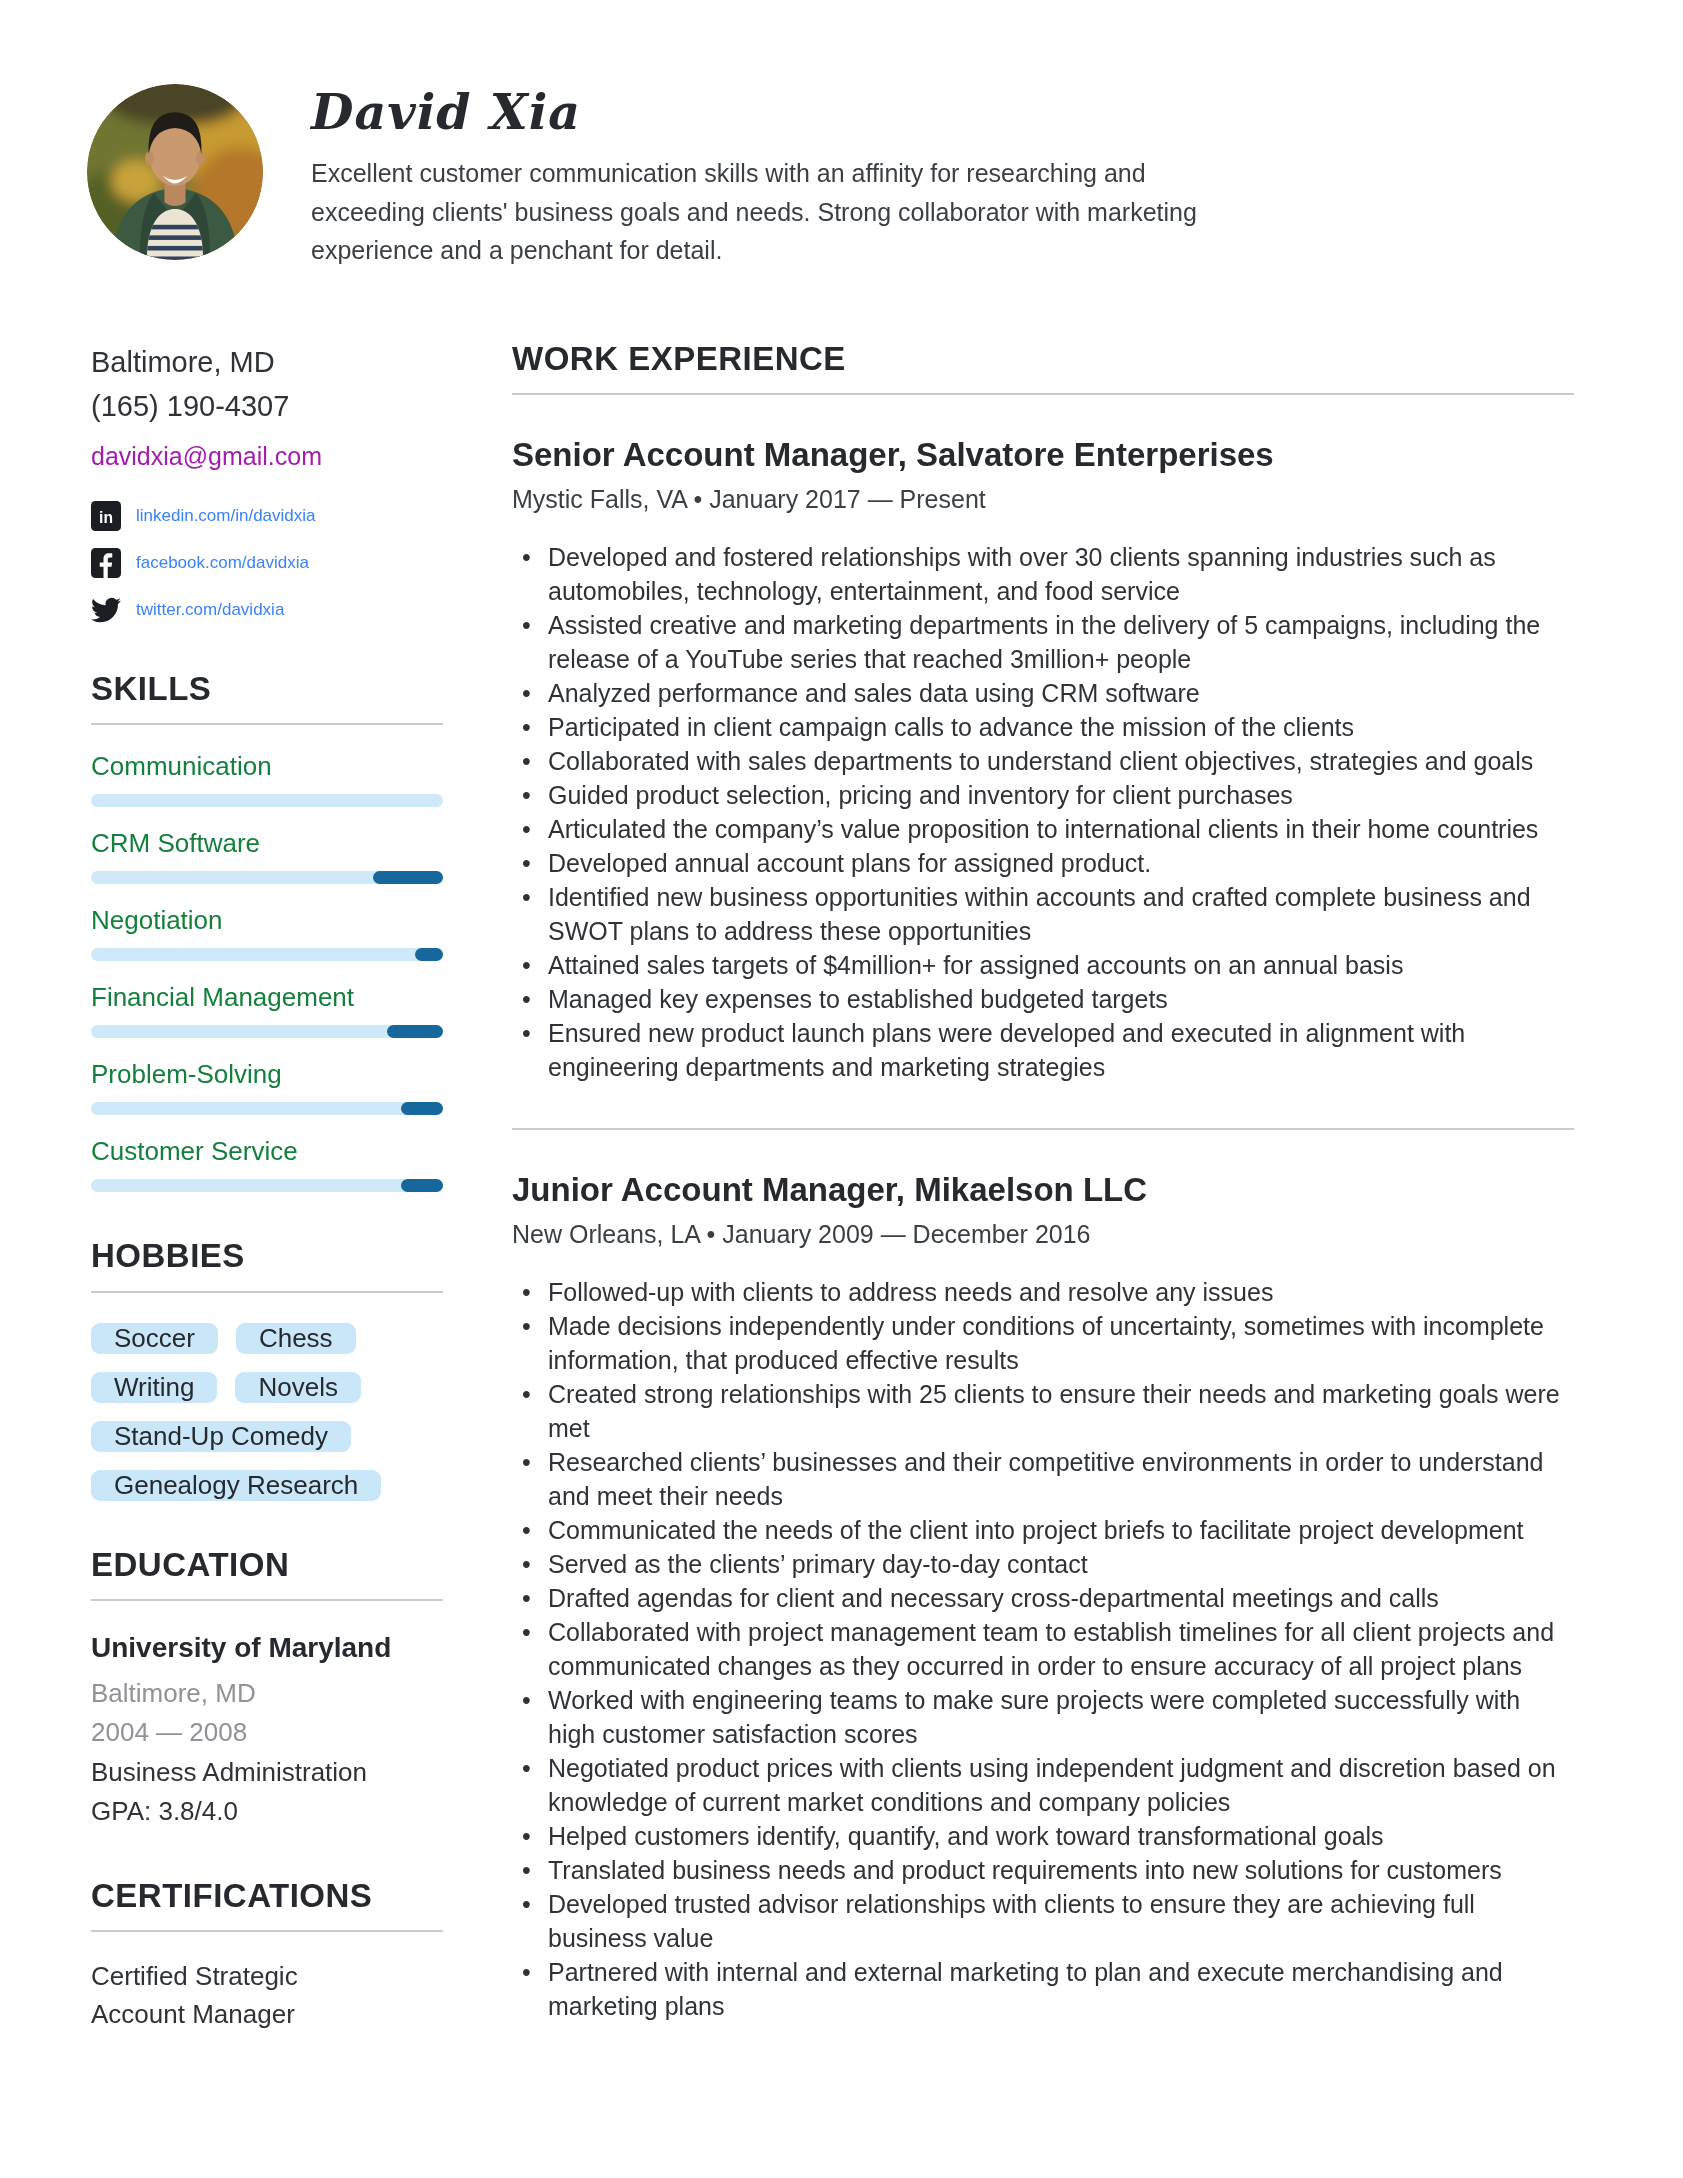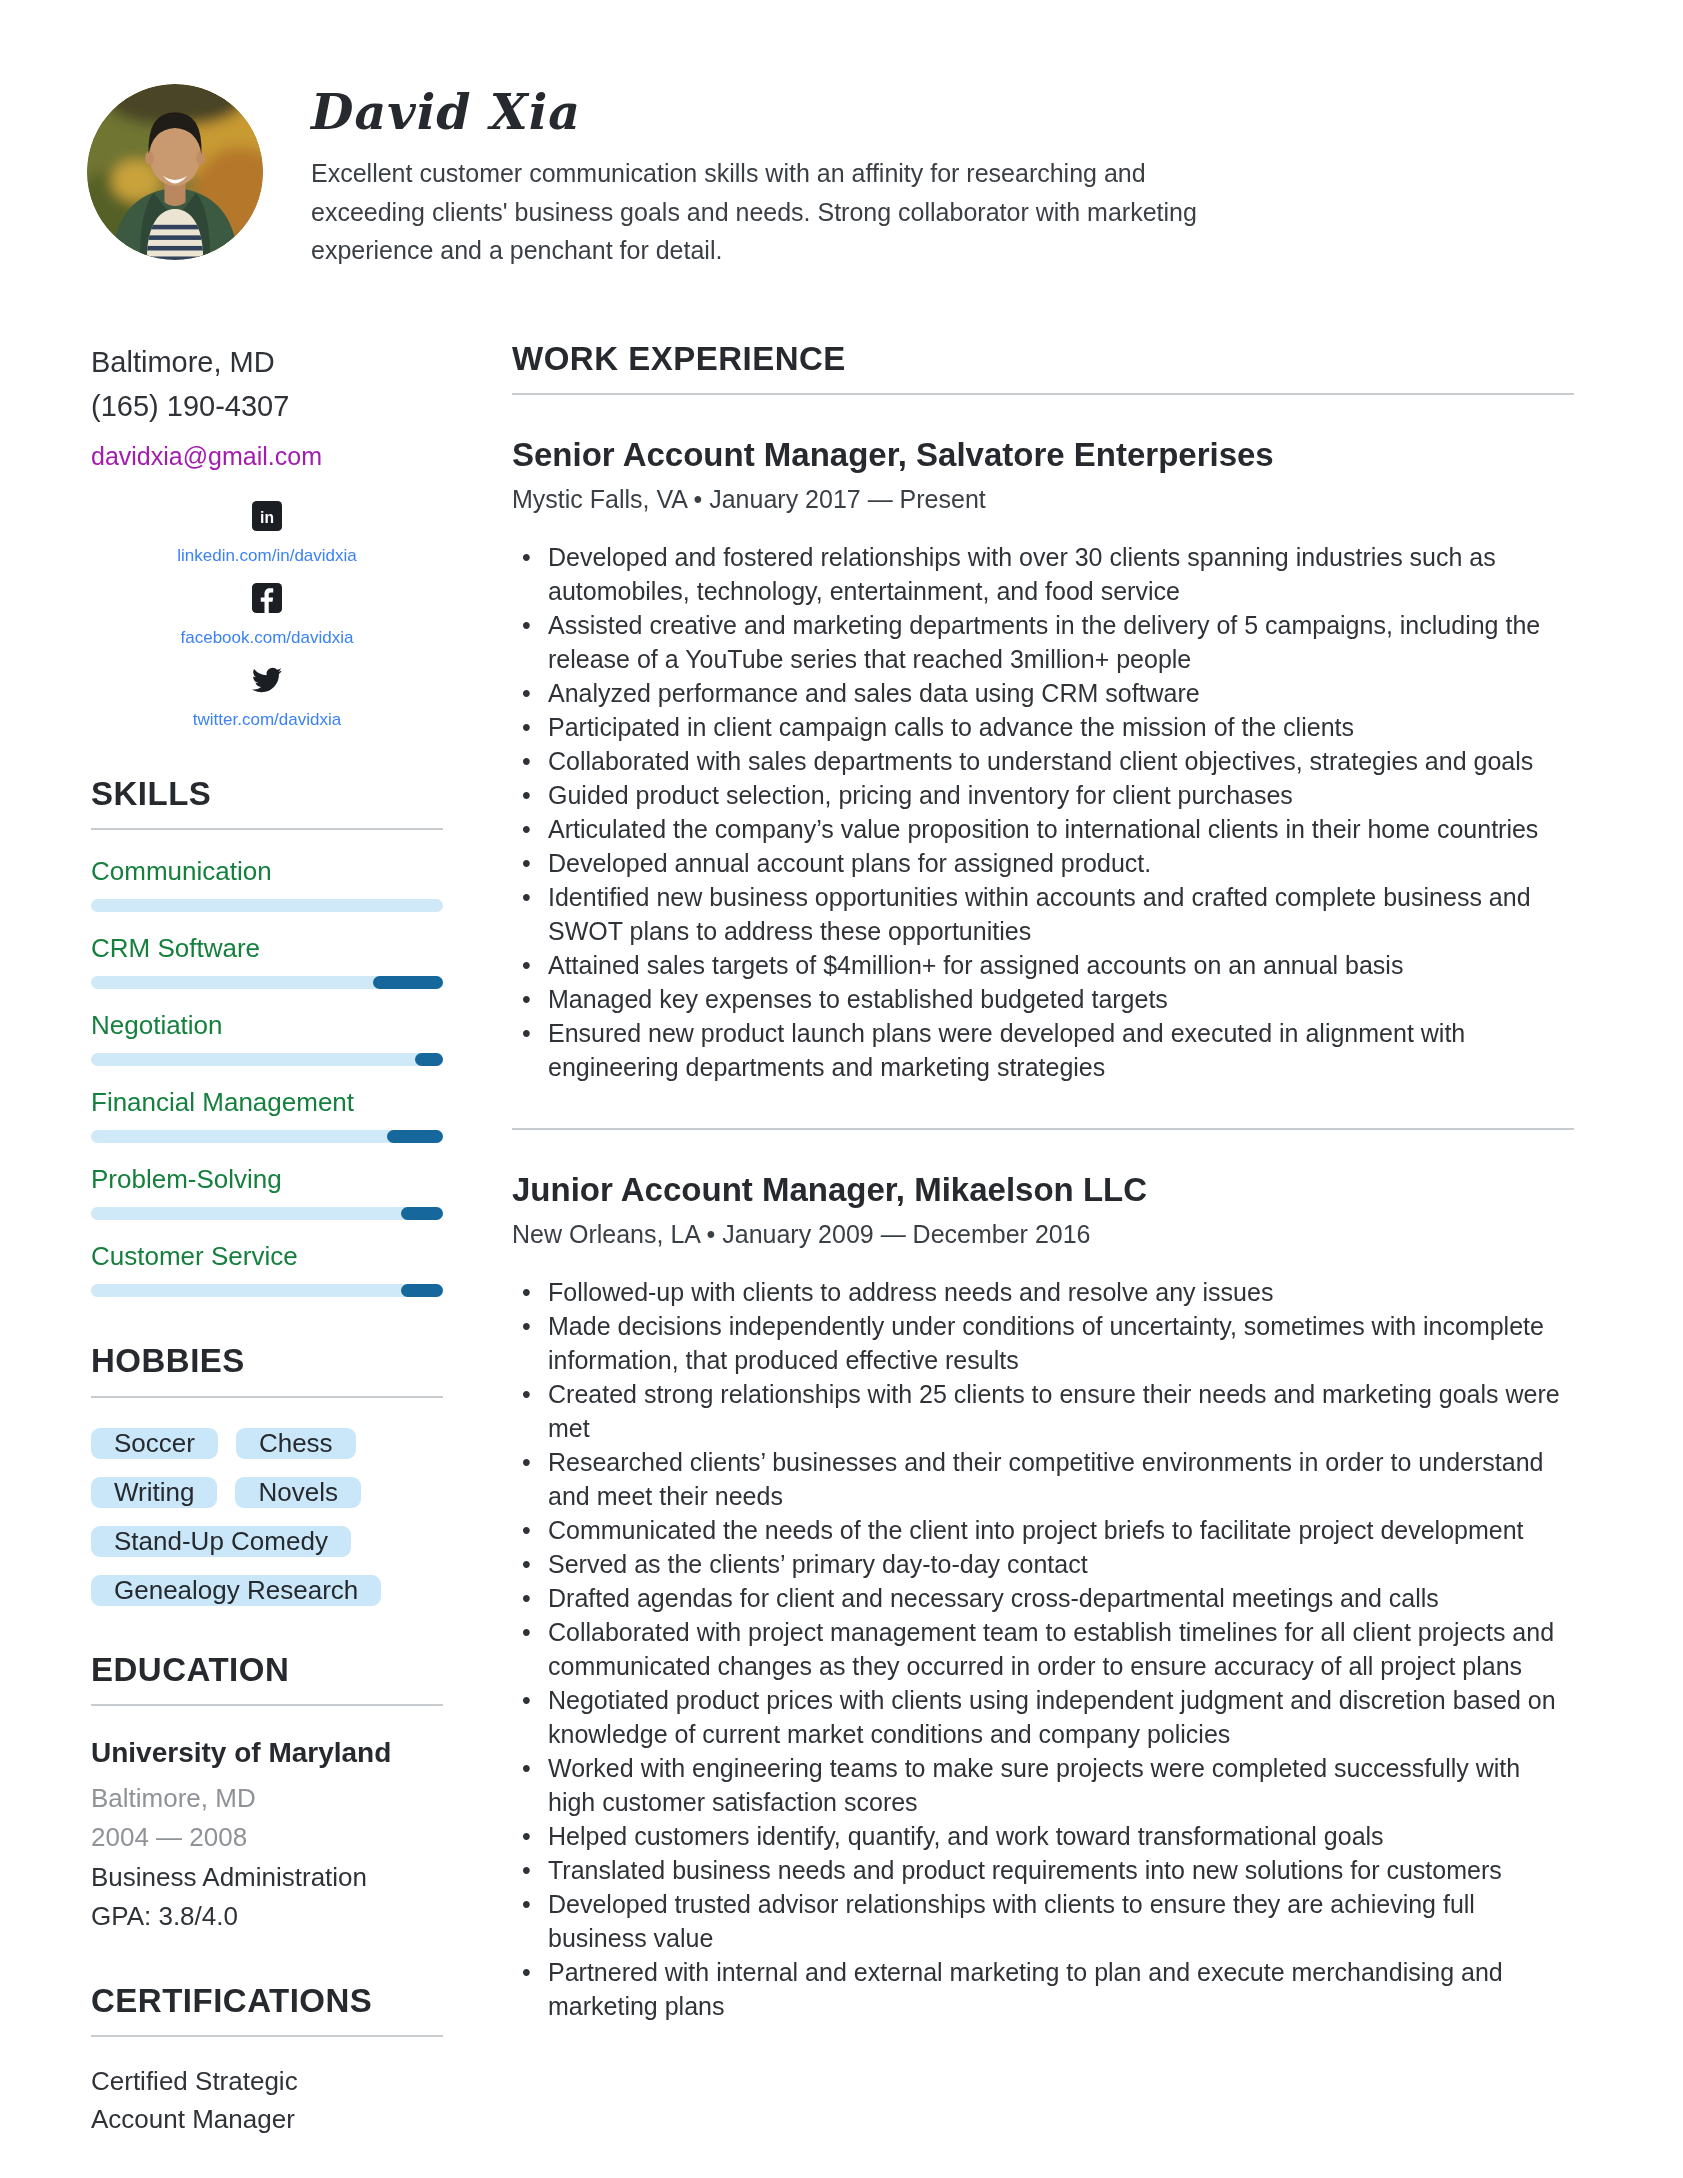--- a/index.html
+++ b/index.html
@@ -25,21 +25,21 @@
   }
   .summary{margin:0;width:926px;font-size:25px;line-height:1.55;color:#3a3f45;}
   
   .cols{display:flex;padding:71px 109px 0 91px;box-sizing:border-box;}
   .sidebar{width:352px;flex-shrink:0;}
   .main{flex:1;margin-left:69px;min-width:0;}
   
   .contact-line{font-size:29px;line-height:1.5;color:#2f3338;}
   .contact-email{font-size:25px;margin-top:14px;color:#a21caf;}
   .links{list-style:none;margin:30px 0 0 0;padding:0;}
-  .link-row{display:flex;align-items:center;gap:15px;margin-bottom:17px;flex-direction:column;}
+  .link-row{display:flex;align-items:center;gap:15px;margin-bottom:17px;}
   .li-icon{width:30px;height:30px;flex-shrink:0;display:inline-flex;}
   .li-icon svg{width:30px;height:30px;display:block;}
   .link-text{font-size:17px;color:#3b82f6;}
   h2.sec{
     margin:46px 0 0 0;font-size:33px;font-weight:bold;color:#26292e;
     letter-spacing:0.5px;line-height:1.1;
   }
   hr.rule{border:none;border-top:2px solid #c9ccce;margin:16px 0 0 0;}
   
   .skills{margin-top:26px;}
@@ -271,22 +271,22 @@
     <div class="job-meta">New Orleans, LA • January 2009 — December 2016</div>
     <ul class="job-bullets">
               <li>Followed-up with clients to address needs and resolve any issues</li>
               <li>Made decisions independently under conditions of uncertainty, sometimes with incomplete information, that produced effective results</li>
               <li>Created strong relationships with 25 clients to ensure their needs and marketing goals were met</li>
               <li>Researched clients’ businesses and their competitive environments in order to understand and meet their needs</li>
               <li>Communicated the needs of the client into project briefs to facilitate project development</li>
               <li>Served as the clients’ primary day-to-day contact</li>
               <li>Drafted agendas for client and necessary cross-departmental meetings and calls</li>
               <li>Collaborated with project management team to establish timelines for all client projects and communicated changes as they occurred in order to ensure accuracy of all project plans</li>
+              <li>Worked with engineering teams to make sure projects were completed successfully with high customer satisfaction scores</li>
               <li>Negotiated product prices with clients using independent judgment and discretion based on knowledge of current market conditions and company policies</li>
-              <li>Worked with engineering teams to make sure projects were completed successfully with high customer satisfaction scores</li>
               <li>Helped customers identify, quantify, and work toward transformational goals</li>
               <li>Translated business needs and product requirements into new solutions for customers</li>
               <li>Developed trusted advisor relationships with clients to ensure they are achieving full business value</li>
               <li>Partnered with internal and external marketing to plan and execute merchandising and marketing plans</li>
             </ul>
   </article>
 </div>
     </main>
 
   </div>

